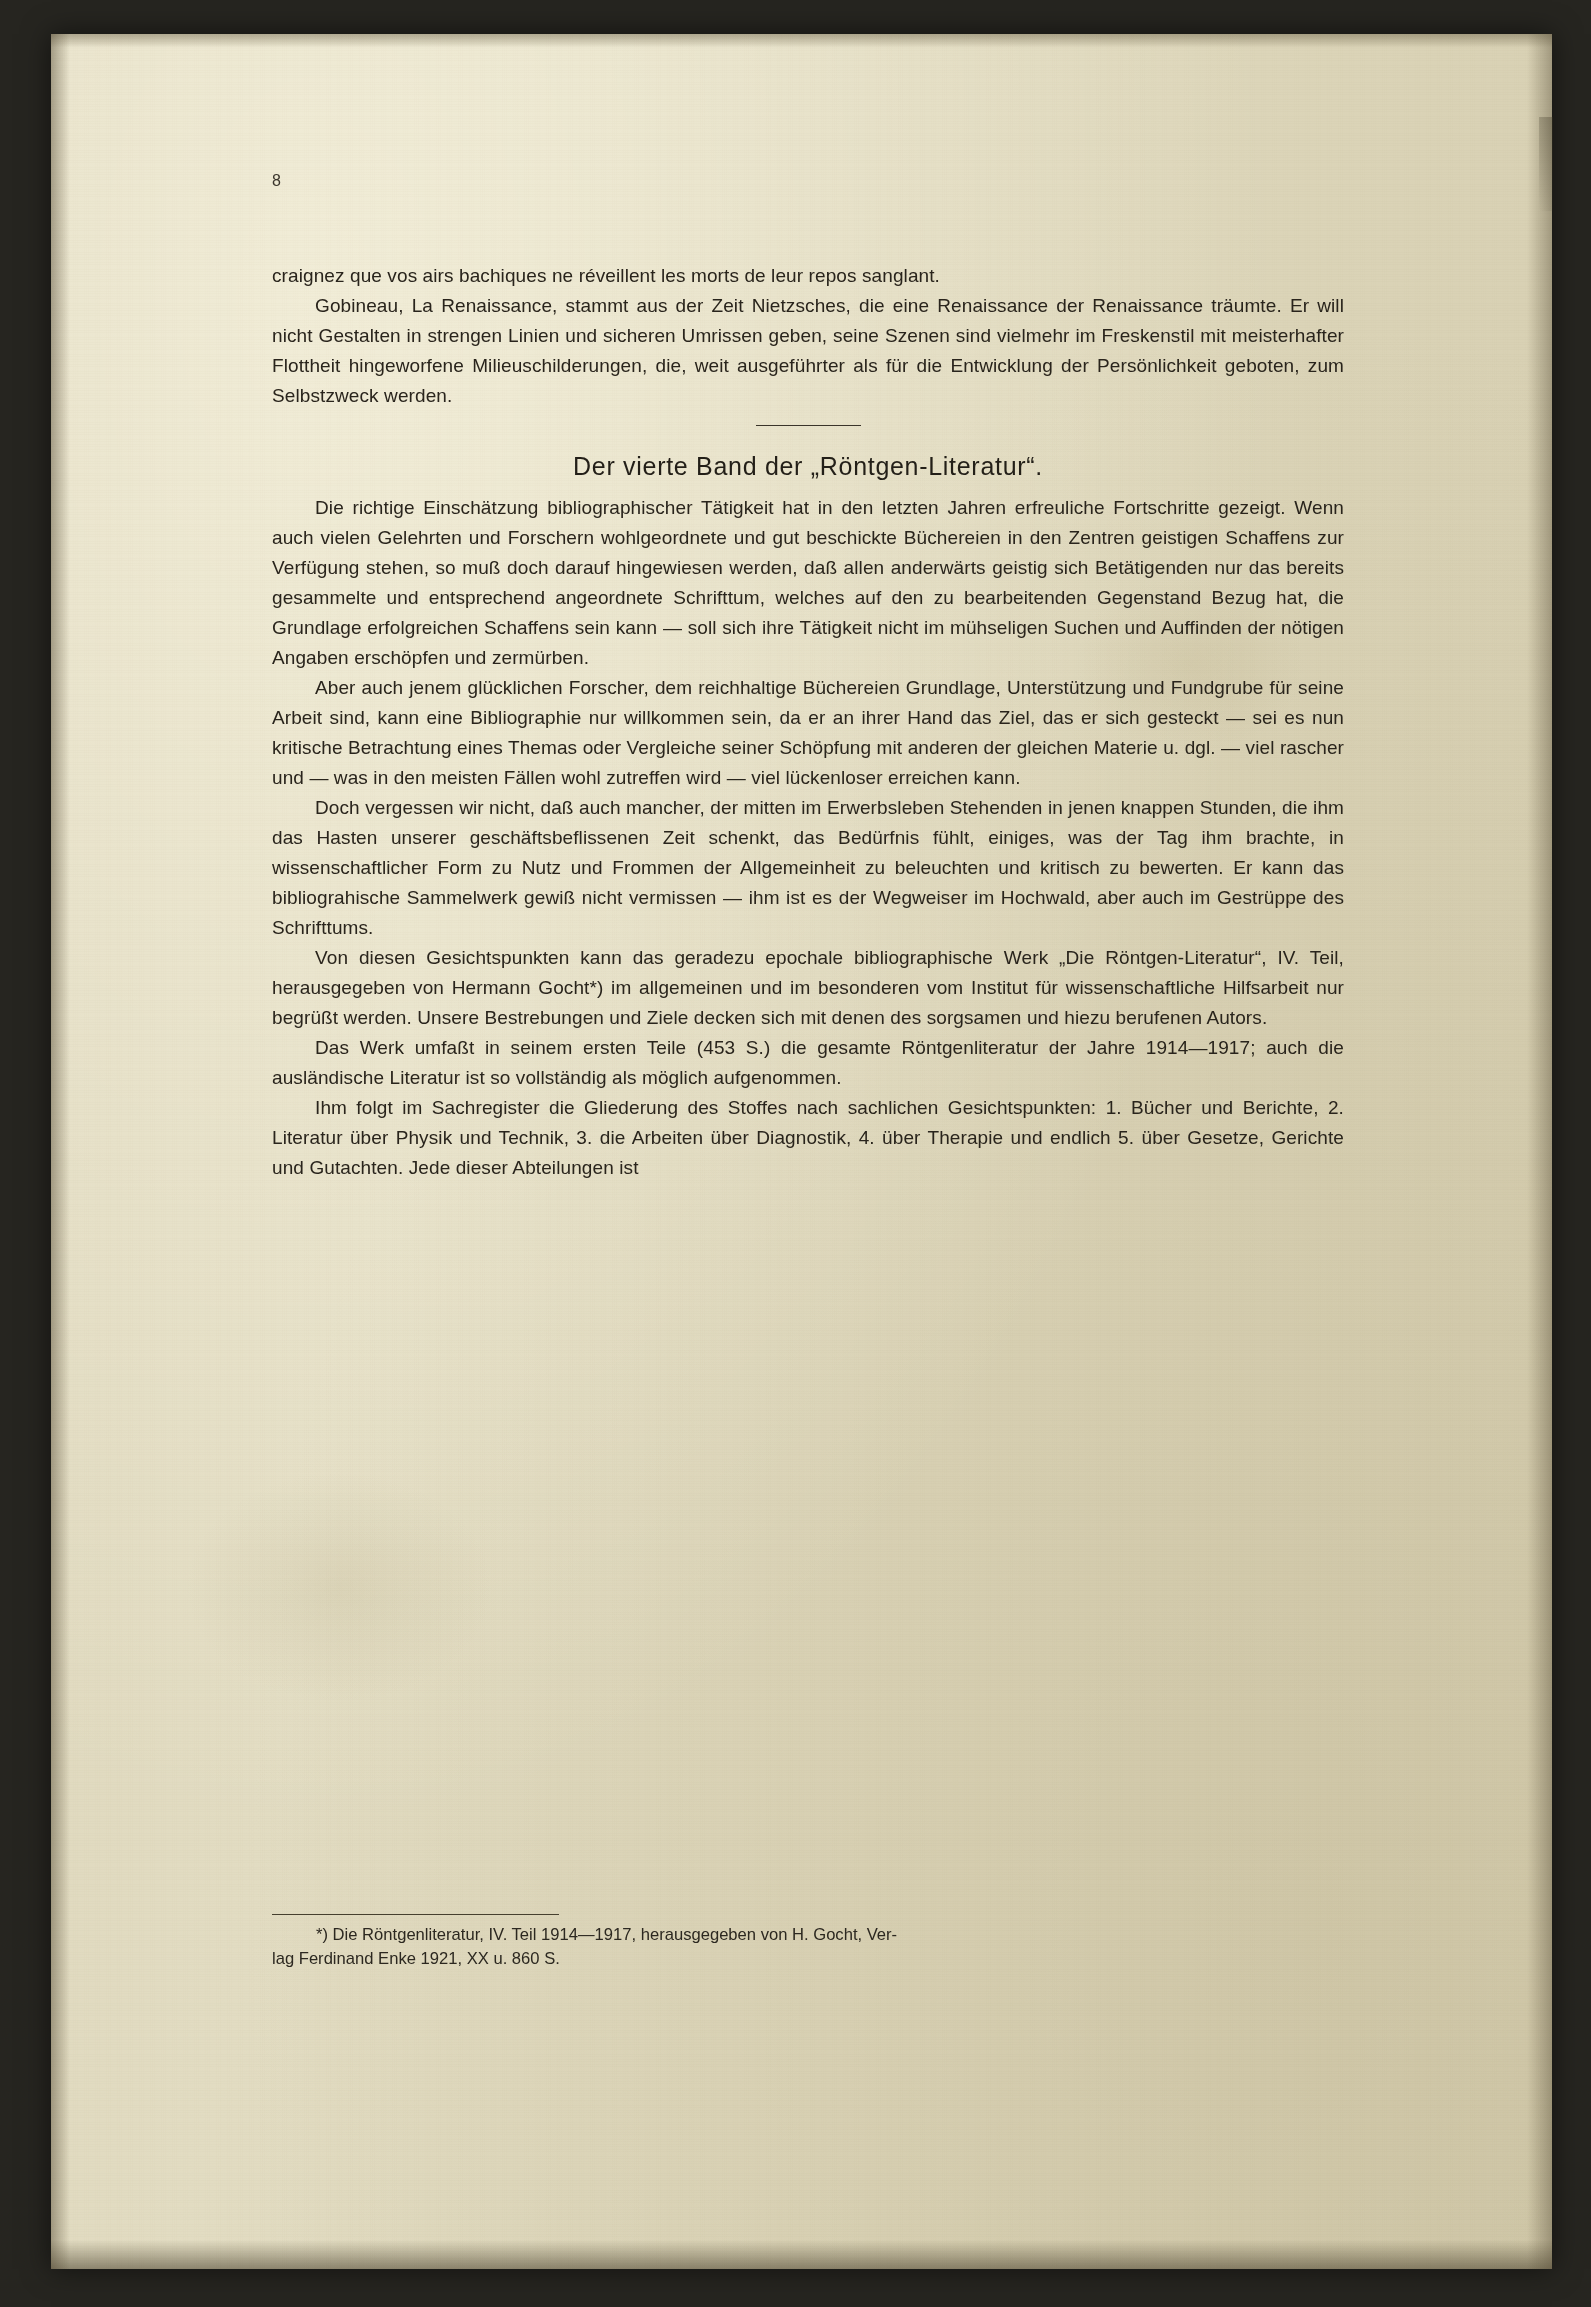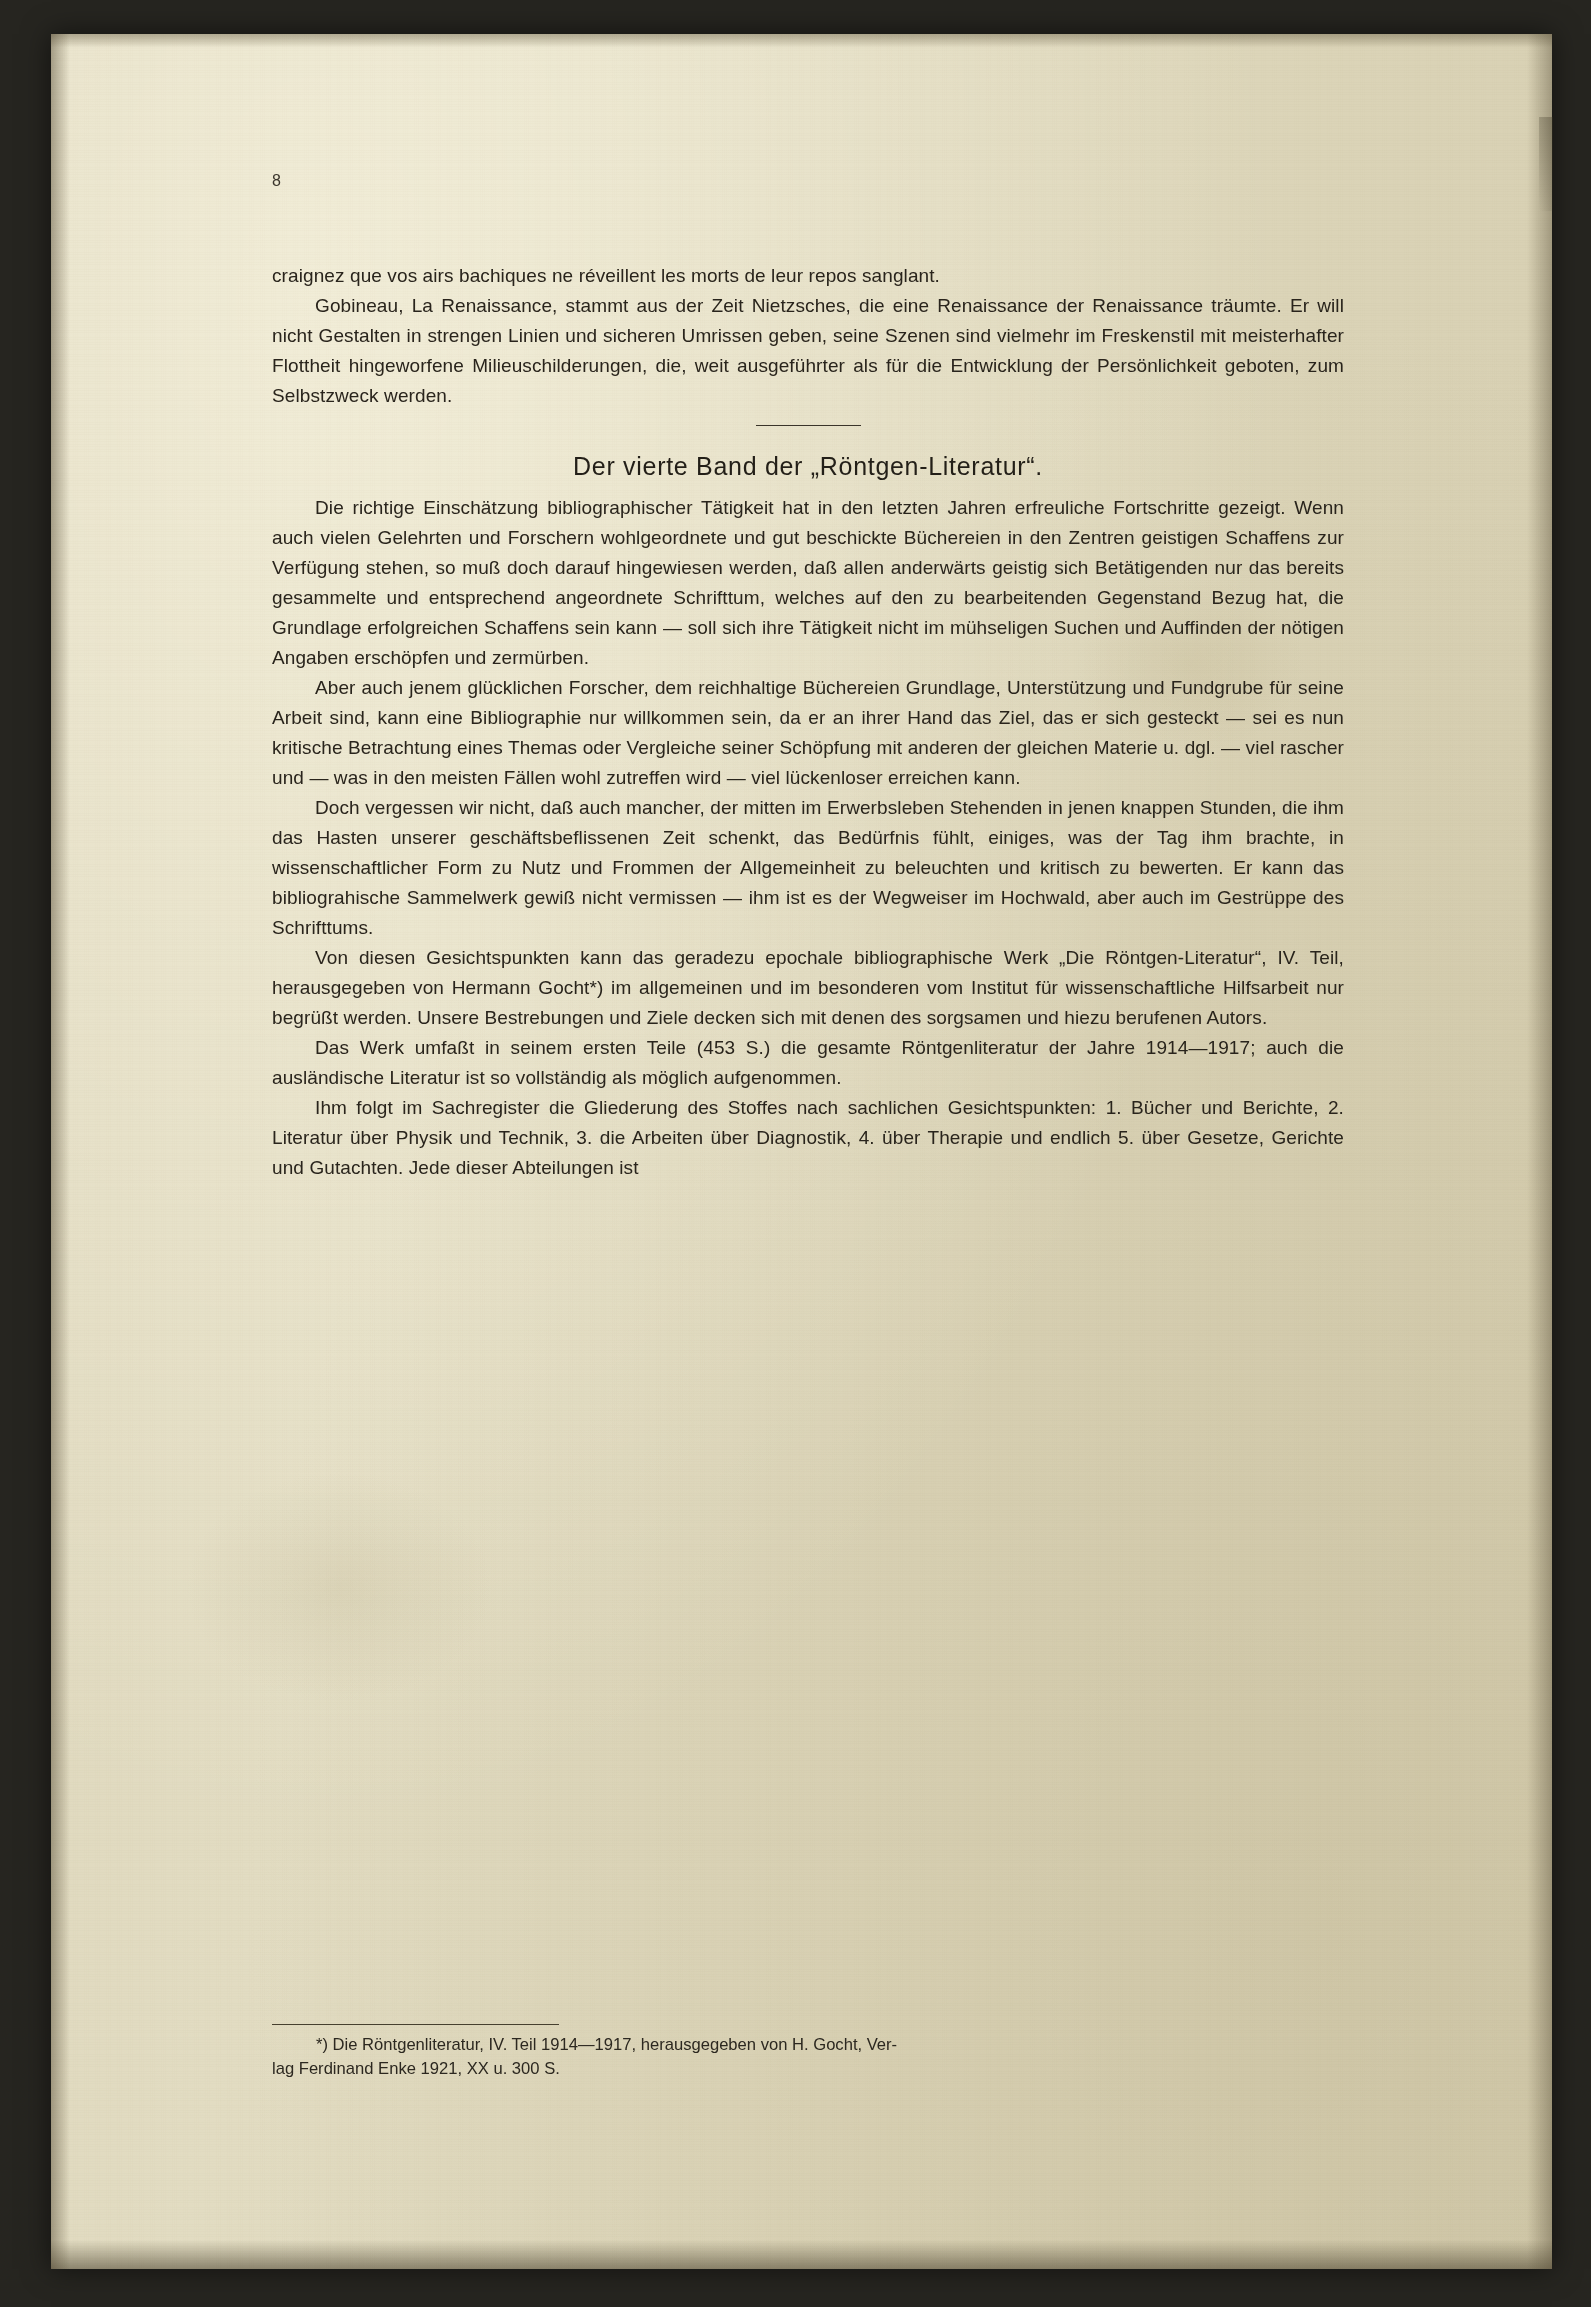--- a/index.html
+++ b/index.html
@@ -114,21 +114,21 @@
     font-family: "Liberation Sans", sans-serif;
     font-weight: normal;
     font-size: 25px;
     letter-spacing: 0.7px;
     color: #231f18;
   }
 
   .footnote-wrap {
     position: absolute;
     left: 221px;
-    top: 1990px;
+    top: 1880px;
     width: 1072px;
   }
   .footnote-rule {
     width: 287px;
     height: 0;
     border-top: 1.1px solid #46402f;
     margin: 0 0 7.7px 0;
   }
   p.footnote {
     margin: 0;
@@ -187,19 +187,19 @@
         <p class="para indent">Das Werk umfaßt in seinem ersten Teile (453 S.) die gesamte Röntgenliteratur der Jahre 1914—1917; auch die ausländische Literatur ist so vollständig als möglich aufgenommen.</p>
 
 
         <p class="para indent">Ihm folgt im Sachregister die Gliederung des Stoffes nach sachlichen Gesichtspunkten: 1. Bücher und Berichte, 2. Literatur über Physik und Technik, 3. die Arbeiten über Diagnostik, 4. über Therapie und endlich 5. über Gesetze, Gerichte und Gutachten. Jede dieser Abteilungen ist</p>
 
       </div>
 
       <div class="footnote-wrap">
         <div class="footnote-rule"></div>
         <p class="footnote">*) Die Röntgenliteratur, IV. Teil 1914—1917, herausgegeben von H. Gocht, Ver-</p>
-        <p class="footnote cont">lag Ferdinand Enke 1921, XX u. 300 S.</p>
+        <p class="footnote cont">lag Ferdinand Enke 1921, XX u. 860 S.</p>
       </div>
 
     </div>
   </div>
 </div>
 
 
 </body></html>

